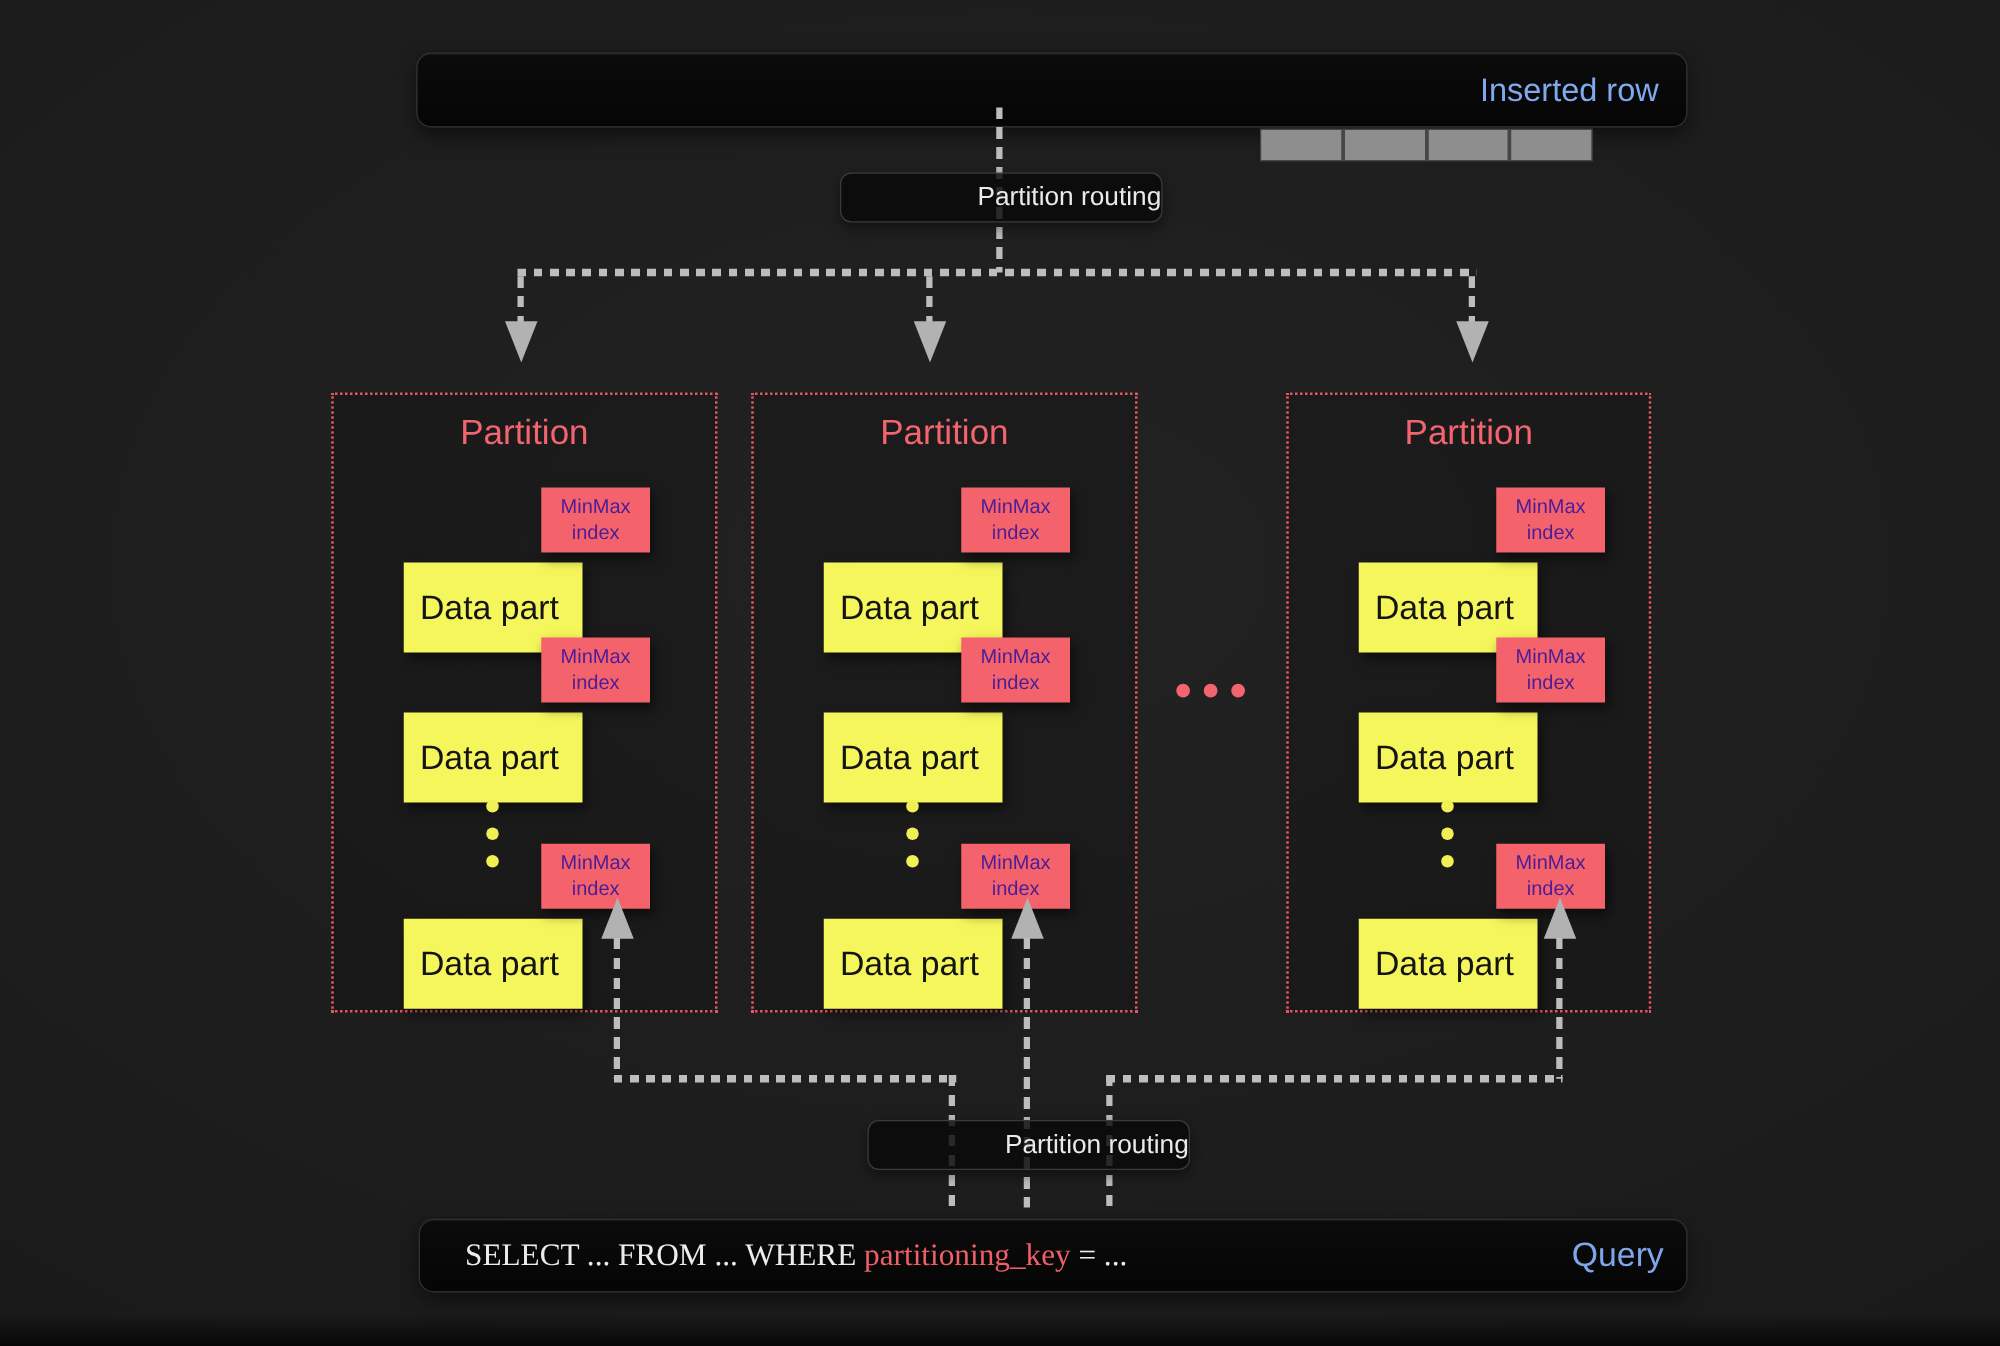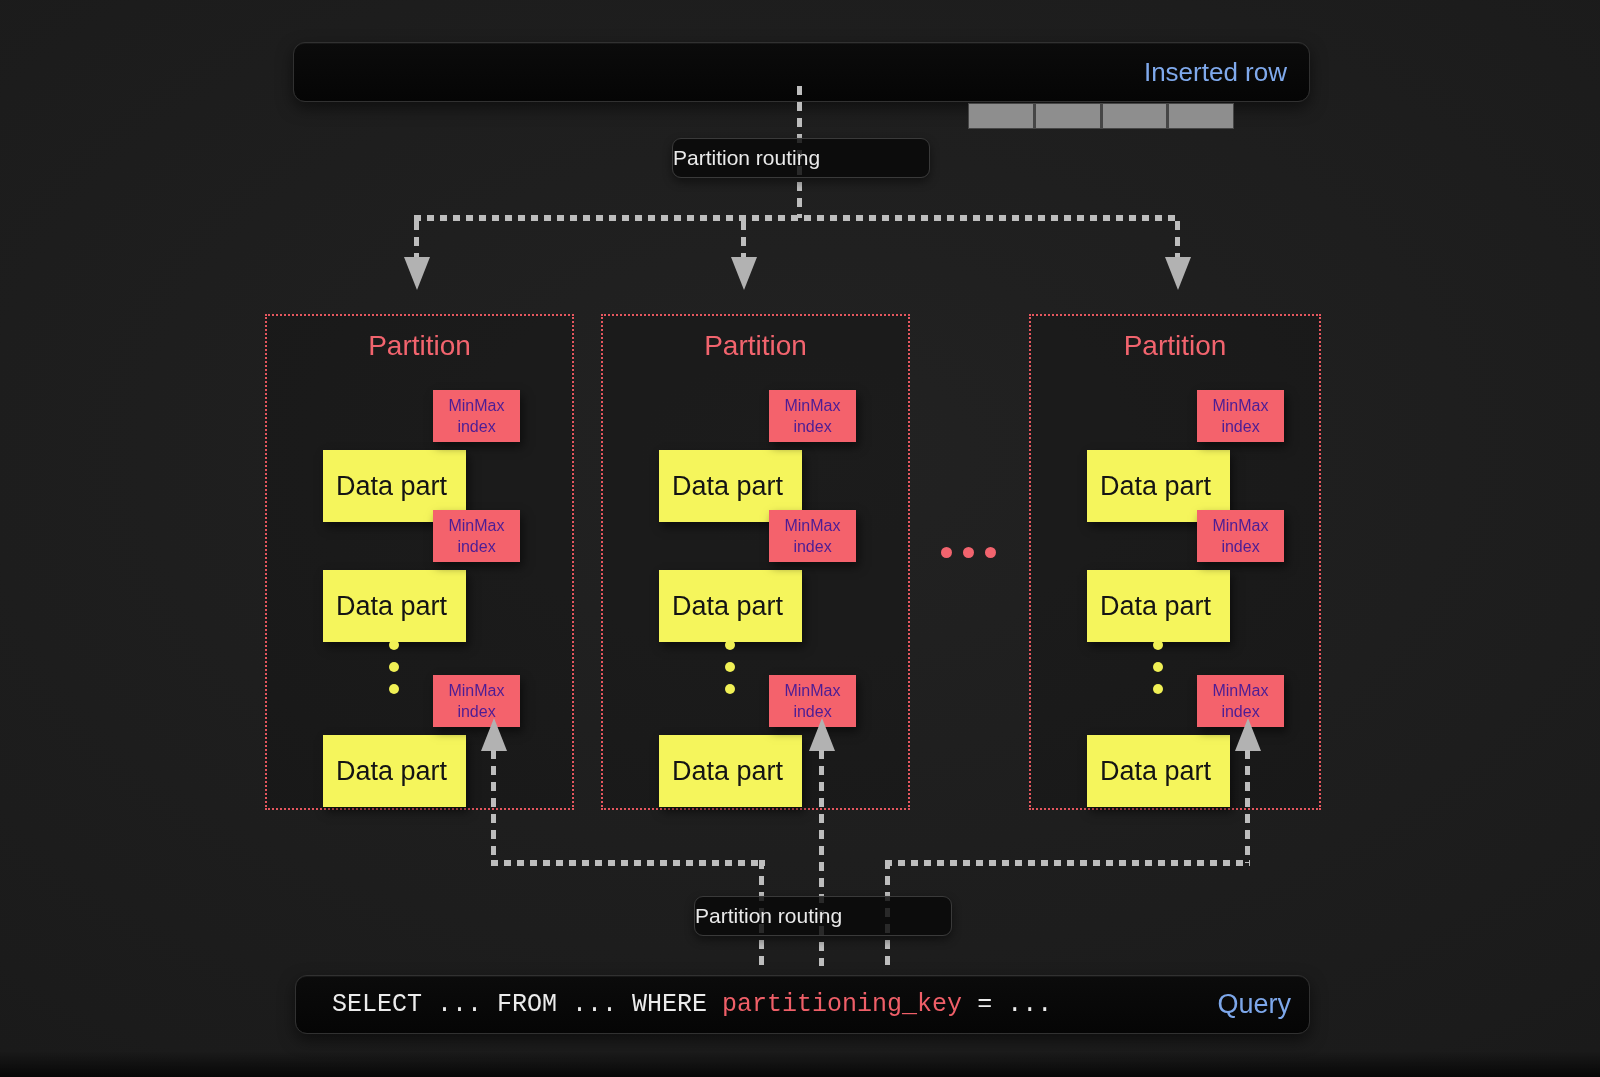--- a/index.html
+++ b/index.html
@@ -11,25 +11,26 @@
   }
   .bottom-fade{position:absolute;left:0;right:0;bottom:0;height:26px;
     background:linear-gradient(to bottom, rgba(0,0,0,0), rgba(0,0,0,0.75));z-index:7;}
 
   
   .panel{
     position:absolute;background:linear-gradient(#0b0b0b,#050505);
     border:1px solid #313131;border-radius:12px;
     box-shadow:0 6px 16px rgba(0,0,0,0.5), inset 0 1px 0 rgba(255,255,255,0.05);
     z-index:2;
+    margin-left:40px;
   }
   .minilabel{
     position:absolute;background:rgba(9,9,9,0.82);
     border:1px solid #3a3a3a;border-radius:9px;
-    display:flex;align-items:center;justify-content:flex-start;
+    display:flex;align-items:center;justify-content:flex-end;
     color:#eaeaea;font-size:21px;z-index:5;
     box-shadow:0 4px 10px rgba(0,0,0,0.45);
   }
 
   
   .top-box{left:293px;top:42px;width:1015px;height:58px;}
   .seg-bar{position:absolute;left:674px;top:60px;width:264px;height:24px;display:flex;
     border:1px solid #464646;background:#464646;gap:3px;z-index:3;}
   .seg{flex:1;background:#8e8e8e;}
   .inserted-row-label{position:absolute;right:22px;top:0;height:58px;display:flex;align-items:center;
@@ -70,21 +71,21 @@
   .dp3{top:395px;} .mm3{top:359px;}
   .ydot{position:absolute;left:122px;width:10px;height:10px;border-radius:50%;
     background:#f0f055;z-index:2;}
   .yd1{top:324px;} .yd2{top:346px;} .yd3{top:368px;}
 
   .rdot{position:absolute;width:11px;height:11px;border-radius:50%;background:#f2646e;z-index:2;}
 
   
   .query-box{left:295px;top:975px;width:1013px;height:57px;}
   .query-text{position:absolute;left:36px;top:0;height:57px;display:flex;align-items:center;
-    font-family:Liberation Mono, monospace;font-size:25px;color:#ececec;
+    font-family:Liberation Serif, serif;font-size:25px;color:#ececec;
     white-space:pre;}
   .query-key{color:#ef5f68;}
   .query-label{position:absolute;right:18px;top:0;height:57px;display:flex;align-items:center;
     color:#7da7ea;font-size:27px;}
 </style>
 </head>
 <body>
 
 <div class="canvas">
 

